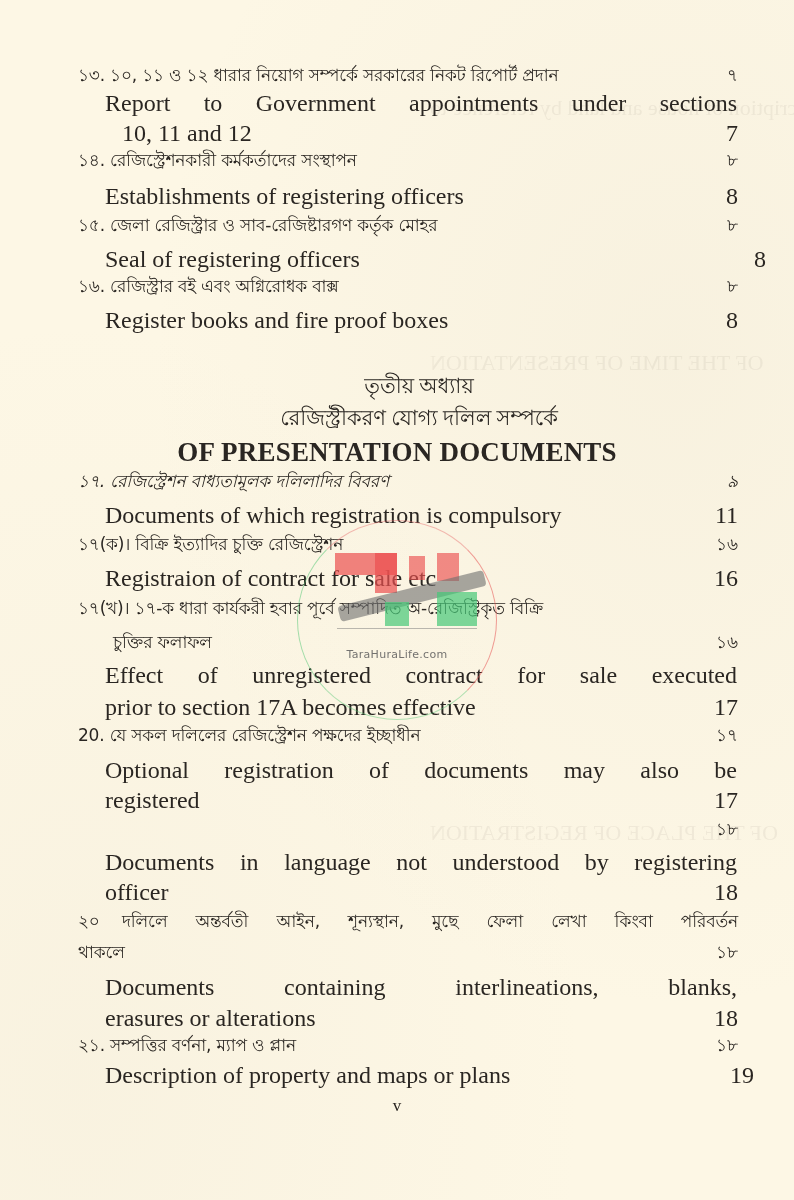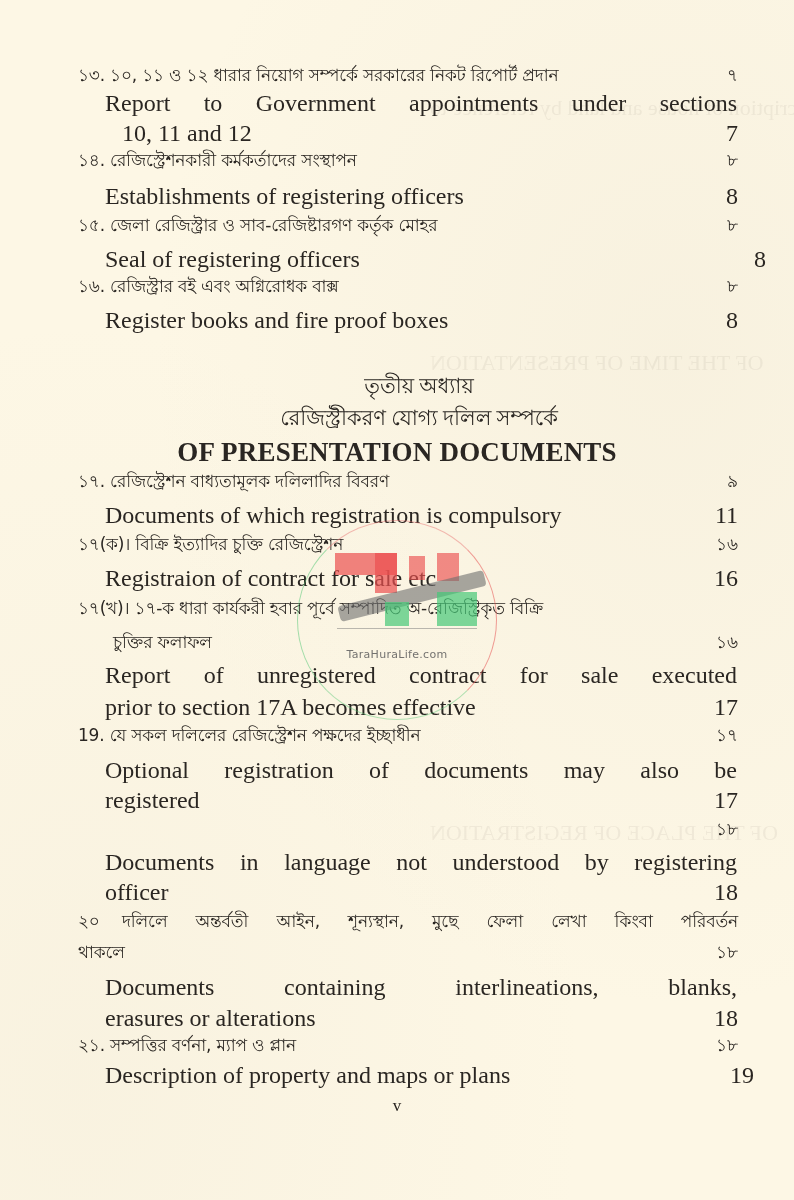--- a/index.html
+++ b/index.html
@@ -197,21 +197,21 @@
     </div>
     <div class="line" style="top:403px;">
       <span class="txt center heading-bn">রেজিস্ট্রীকরণ যোগ্য দলিল সম্পর্কে</span>
     </div>
     <div class="line" style="top:436px;">
       <span class="txt center heading-en">OF PRESENTATION DOCUMENTS</span>
     </div>
   </header>
 
   <section>
-    <div class="line" style="top:466px;">
+    <div class="line" style="top:466px;font-style:italic;">
       <span class="txt bn">১৭. রেজিস্ট্রেশন বাধ্যতামূলক দলিলাদির বিবরণ</span>
       <span class="pg bn-pg">৯</span>
     </div>
     <div class="line" style="top:499px;">
       <span class="txt en">Documents of which registration is compulsory</span>
       <span class="pg en-pg">11</span>
     </div>
   </section>
 
   <section>
@@ -227,31 +227,31 @@
 
   <section>
     <div class="line" style="top:593px;">
       <span class="txt bn">১৭(খ)। ১৭-ক ধারা কার্যকরী হবার পূর্বে সম্পাদিত অ-রেজিস্ট্রিকৃত বিক্রি</span>
     </div>
     <div class="line" style="top:627px;">
       <span class="txt bn bn-cont">চুক্তির ফলাফল</span>
       <span class="pg bn-pg">১৬</span>
     </div>
     <div class="line" style="top:659px;">
-      <span class="txt en en-justify">Report of unregistered contract for sale executed</span>
+      <span class="txt en en-justify">Effect of unregistered contract for sale executed</span>
     </div>
     <div class="line" style="top:691px;">
       <span class="txt en">prior to section 17A becomes effective</span>
       <span class="pg en-pg">17</span>
     </div>
   </section>
 
   <section>
     <div class="line" style="top:720px;">
-      <span class="txt bn">19. যে সকল দলিলের রেজিস্ট্রেশন পক্ষদের ইচ্ছাধীন</span>
+      <span class="txt bn">20. যে সকল দলিলের রেজিস্ট্রেশন পক্ষদের ইচ্ছাধীন</span>
       <span class="pg bn-pg">১৭</span>
     </div>
     <div class="line" style="top:754px;">
       <span class="txt en en-justify">Optional registration of documents may also be</span>
     </div>
     <div class="line" style="top:784px;">
       <span class="txt en">registered</span>
       <span class="pg en-pg">17</span>
     </div>
   </section>

